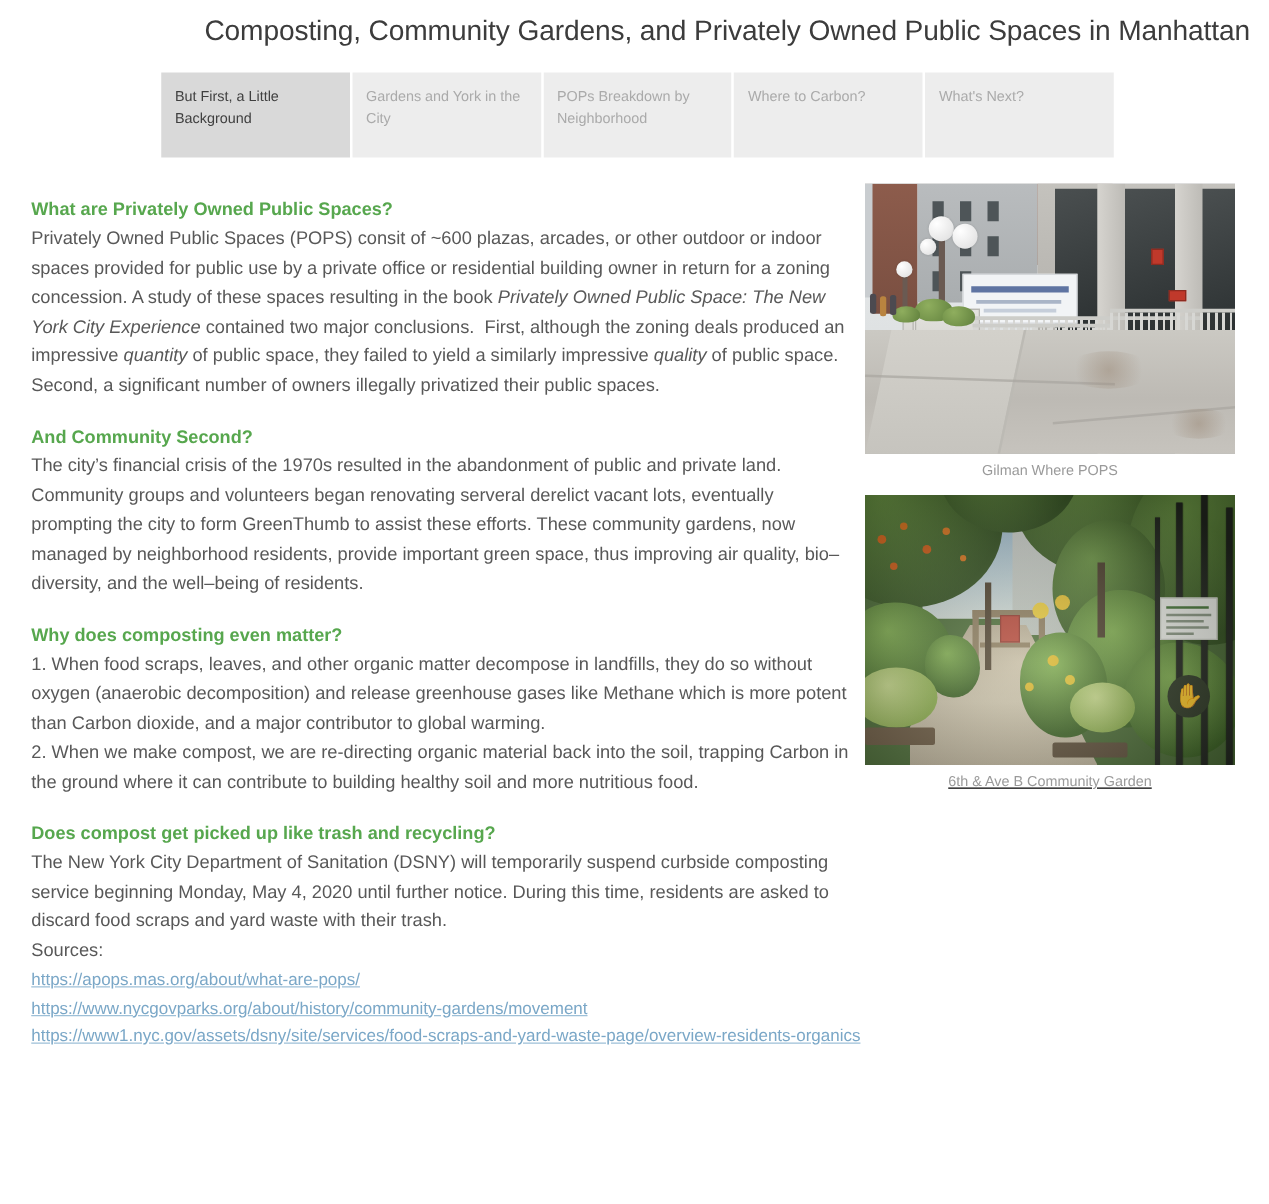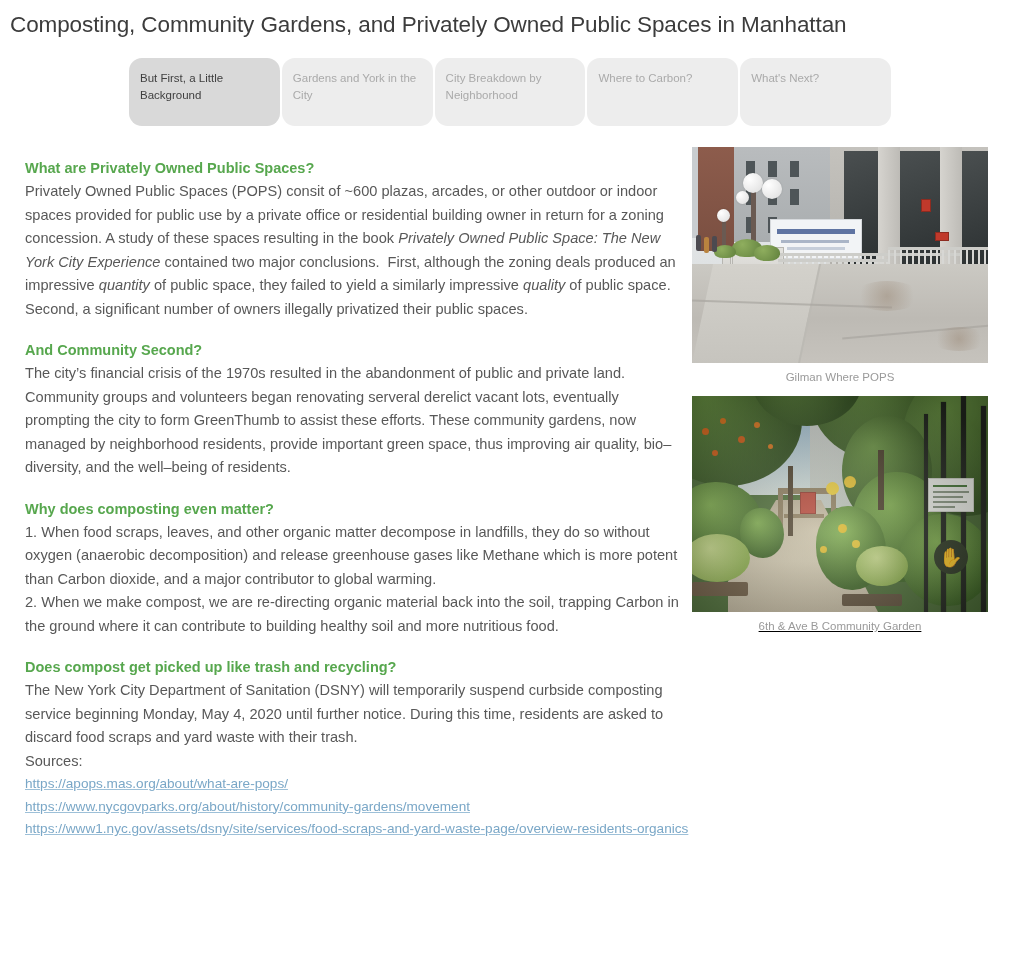--- a/index.html
+++ b/index.html
@@ -21,20 +21,21 @@
   
   .dash-title {
     position: absolute;
     left: 10px; top: 12px;
     width: 990px;
     font-size: 22.5px;
     font-weight: 400;
     color: #3c3c3c;
     letter-spacing: -0.1px;
     white-space: nowrap;
+    text-align: right;
   }
 
   
   .tabbar {
     position: absolute;
     left: 129px; top: 58px;
     width: 762px; height: 68px;
     display: flex;
     gap: 2px;
   }
@@ -42,21 +43,20 @@
     width: 180px;
     height: 68px;
     background: #ededed;
     padding: 12px 11px 0 11px;
     font-size: 11.5px;
     line-height: 17px;
     color: #aaaaaa;
     cursor: pointer;
     user-select: none;
     overflow: hidden;
-    border-radius: 13px;
   }
   .tab.active {
     background: #d9d9d9;
     color: #3f3f3f;
   }
 
   
   .content-left {
     position: absolute;
     left: 25px; top: 158px;
@@ -276,21 +276,21 @@
   <div class="dash-title">Composting, Community Gardens, and Privately Owned Public Spaces in Manhattan</div>
 
   <div class="tabbar">
     <div class="tab active">
       <span>But First, a Little Background</span>
     </div>
     <div class="tab">
       <span>Gardens and York in the City</span>
     </div>
     <div class="tab">
-      <span>City Breakdown by Neighborhood</span>
+      <span>POPs Breakdown by Neighborhood</span>
     </div>
     <div class="tab">
       <span>Where to Carbon?</span>
     </div>
     <div class="tab">
       <span>What's Next?</span>
     </div>
   </div>
 
   <div class="content-left">

